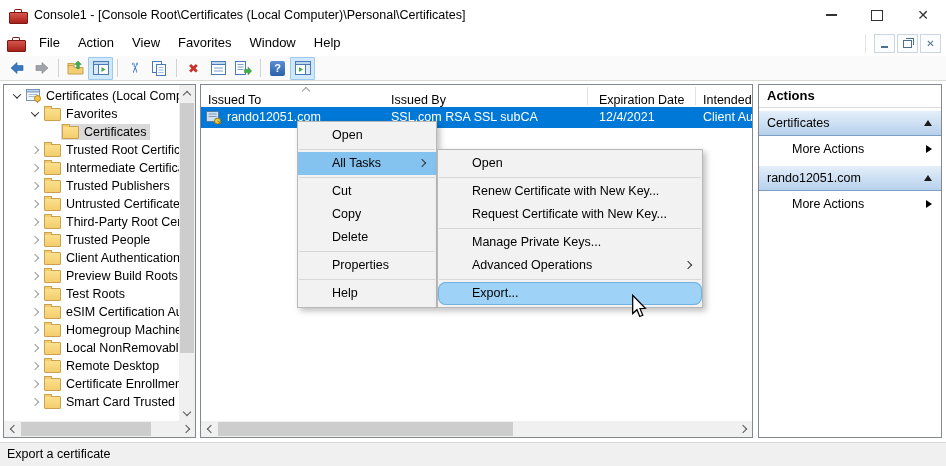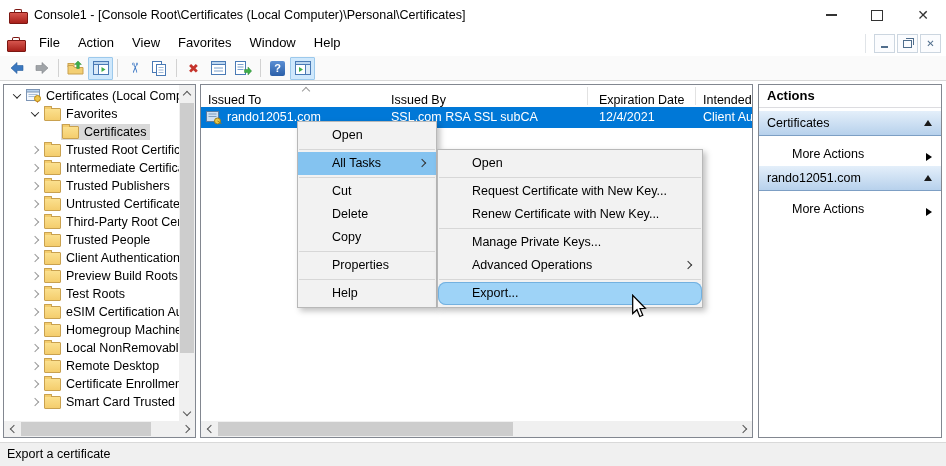--- a/index.html
+++ b/index.html
@@ -77,21 +77,21 @@
   .col-sep{position:absolute;top:2px;bottom:2px;width:1px;background:#e2e2e2;}
   .sort-chev{position:absolute;left:102px;top:3px;width:5px;height:5px;border-left:1.3px solid #9a9a9a;border-top:1.3px solid #9a9a9a;transform:rotate(45deg);}
   .list-row{position:absolute;left:0;right:0;top:22px;height:21px;background:#0078d7;color:#fff;font-size:12.5px;}
   .cell{position:absolute;top:0;line-height:21px;white-space:nowrap;overflow:hidden;}
   .cert-icon{position:absolute;left:5px;top:3px;}
 
   
   .actions-title{height:22px;line-height:22px;padding-left:8px;font-weight:bold;border-bottom:1px solid #dcdcе0;border-bottom:1px solid #dcdce0;}
   .section-header{height:24px;margin-top:2px;background:linear-gradient(#e4effa,#b7d1ec);border-top:1px solid #fff;border-bottom:1px solid #7d9fc4;display:flex;align-items:center;padding:0 8px;position:relative;font-size:12.5px;}
   .collapse-arrow{position:absolute;right:9px;width:0;height:0;border-left:4.5px solid transparent;border-right:4.5px solid transparent;border-bottom:6px solid #1a1a1a;}
-  .more-actions{height:25px;display:flex;align-items:flex-end;padding-left:33px;position:relative;font-size:12.5px;}
+  .more-actions{height:25px;display:flex;align-items:center;padding-left:33px;position:relative;font-size:12.5px;}
   .more-arrow{position:absolute;right:9px;width:0;height:0;border-top:4.5px solid transparent;border-bottom:4.5px solid transparent;border-left:6px solid #000;}
 
   
   .menu{position:absolute;background:#f2f2f2;border:1px solid #b8b8b8;box-shadow:3px 3px 6px rgba(0,0,0,.25);padding:2px 0;box-sizing:border-box;}
   .context-menu{left:297px;top:121px;width:140px;z-index:10;}
   .submenu{left:437px;top:149px;width:266px;z-index:11;}
   .m-item{height:23px;line-height:23px;padding-left:34px;font-size:12.5px;position:relative;white-space:nowrap;}
   .m-item.hl{background:#84c3f0;}
   .m-item.hl2{background:#9ed3f7;box-shadow:inset 0 0 0 1px #73b1e0;border-radius:8px;}
   .m-sep{height:1px;background:#d7d7d7;margin:2px 1px;}
@@ -469,33 +469,33 @@
 
 <div class="menu context-menu">
   <div class="m-item">Open</div>
   <div class="m-sep"></div>
   <div class="m-item hl">
     <span>All Tasks</span>
     <span class="sub-arrow"></span>
   </div>
   <div class="m-sep"></div>
   <div class="m-item">Cut</div>
+  <div class="m-item">Copy</div>
   <div class="m-item">Delete</div>
-  <div class="m-item">Copy</div>
   <div class="m-sep"></div>
   <div class="m-item">Properties</div>
   <div class="m-sep"></div>
   <div class="m-item">Help</div>
 </div>
 
 <div class="menu submenu">
   <div class="m-item">Open</div>
   <div class="m-sep"></div>
+  <div class="m-item">Renew Certificate with New Key...</div>
   <div class="m-item">Request Certificate with New Key...</div>
-  <div class="m-item">Renew Certificate with New Key...</div>
   <div class="m-sep"></div>
   <div class="m-item">Manage Private Keys...</div>
   <div class="m-item">
     <span>Advanced Operations</span>
     <span class="sub-arrow"></span>
   </div>
   <div class="m-sep"></div>
   <div class="m-item hl2">Export...</div>
 </div>
 

